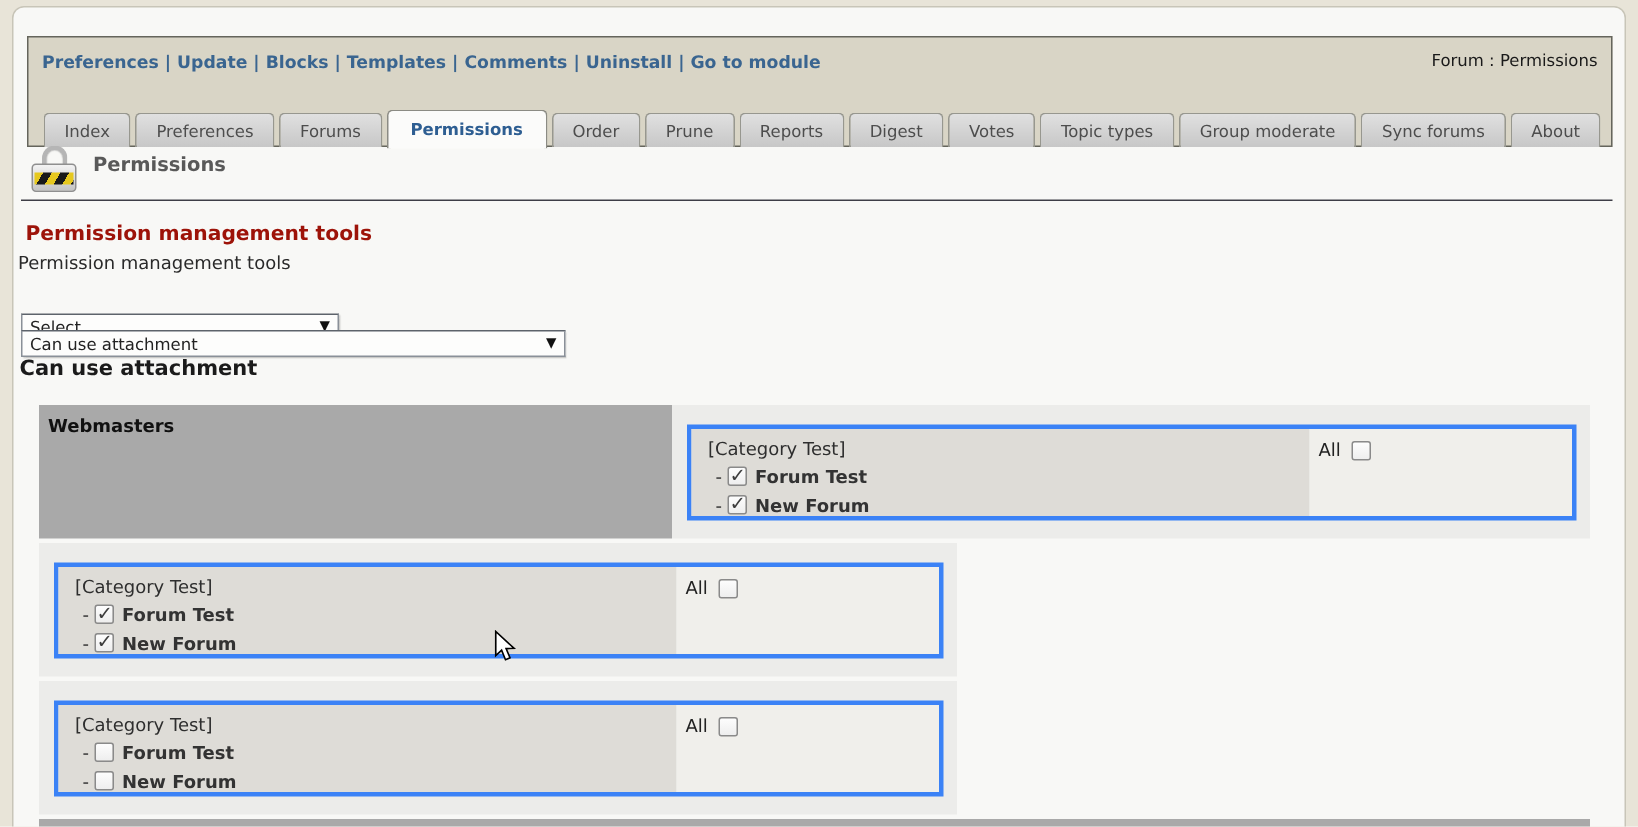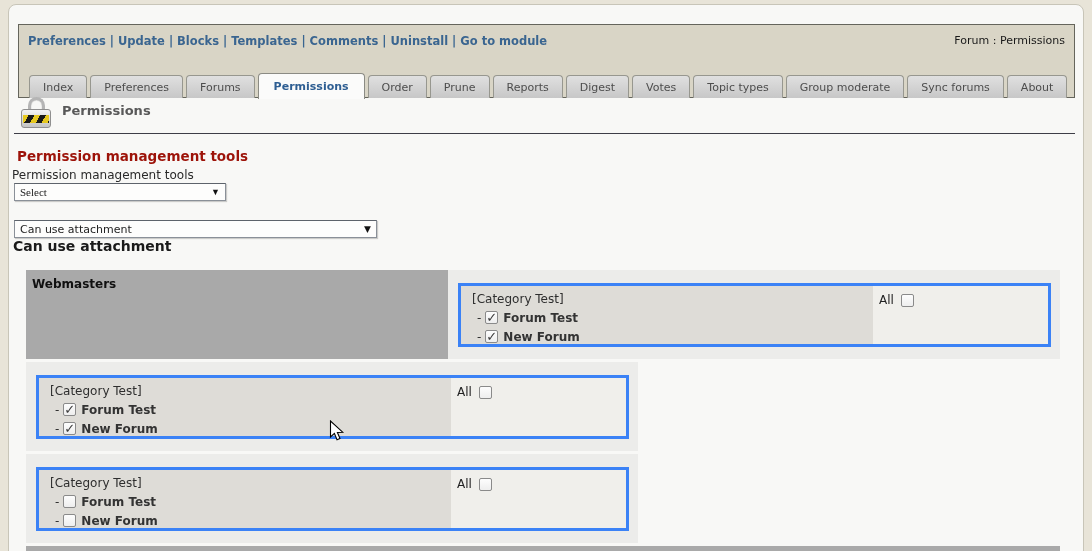--- a/index.html
+++ b/index.html
@@ -97,21 +97,21 @@
     border:1px solid #8a9098; border-top-color:#5d636b;
     box-shadow:1px 1px 1px rgba(0,0,0,0.18);
     font-size:11px; color:#222;
     padding:2px 20px 2px 5px;
     cursor:pointer; white-space:nowrap; overflow:hidden;
   }
   .sel .arrow {
     position:absolute; right:5px; top:3px;
     font-size:9px; color:#111; line-height:11px;
   }
-  .sel.tools  { left:14px; top:183px; width:212px;font-family:Liberation Serif, serif; }
+  .sel.tools  { left:14px; top:209px; width:212px; }
   .sel.perm   { left:14px; top:220px; width:363px; }
   .perm-heading {
     position:absolute; left:13px; top:238px;
     font-size:14px; font-weight:bold; color:#1b1b1b;
   }
   
   .perm-table { position:absolute; left:26px; top:270px; width:1034px; }
   .grow { display:flex; height:89px; margin-bottom:3px; }
   .gcell {
     width:422px; background:#a9a9a9;

